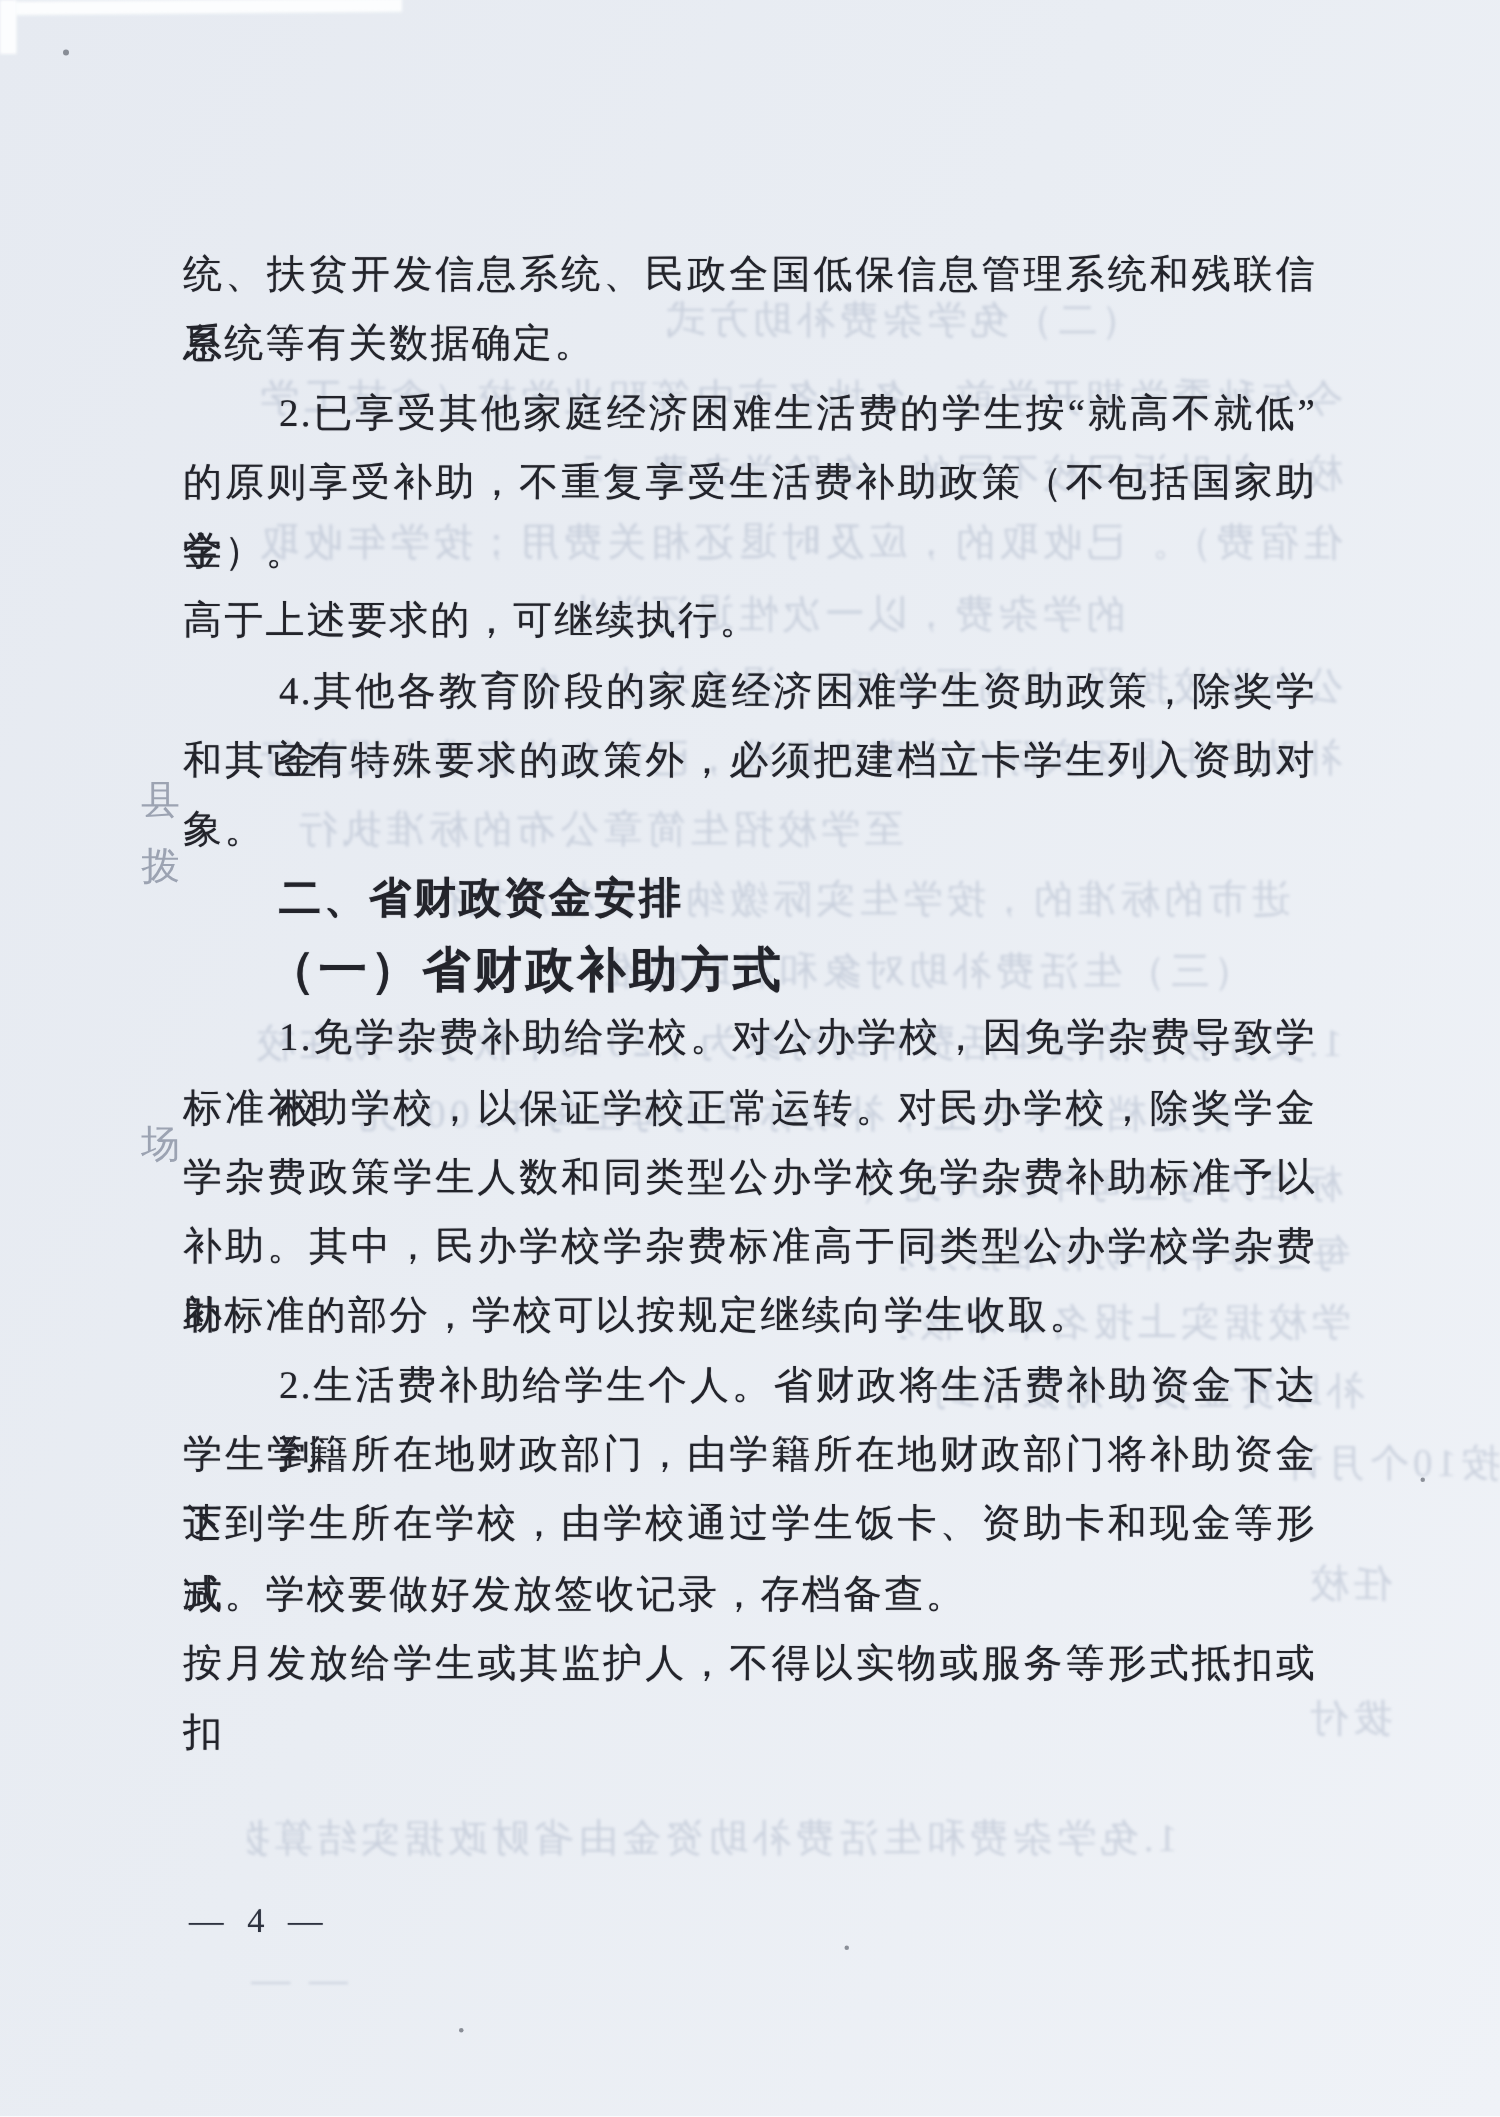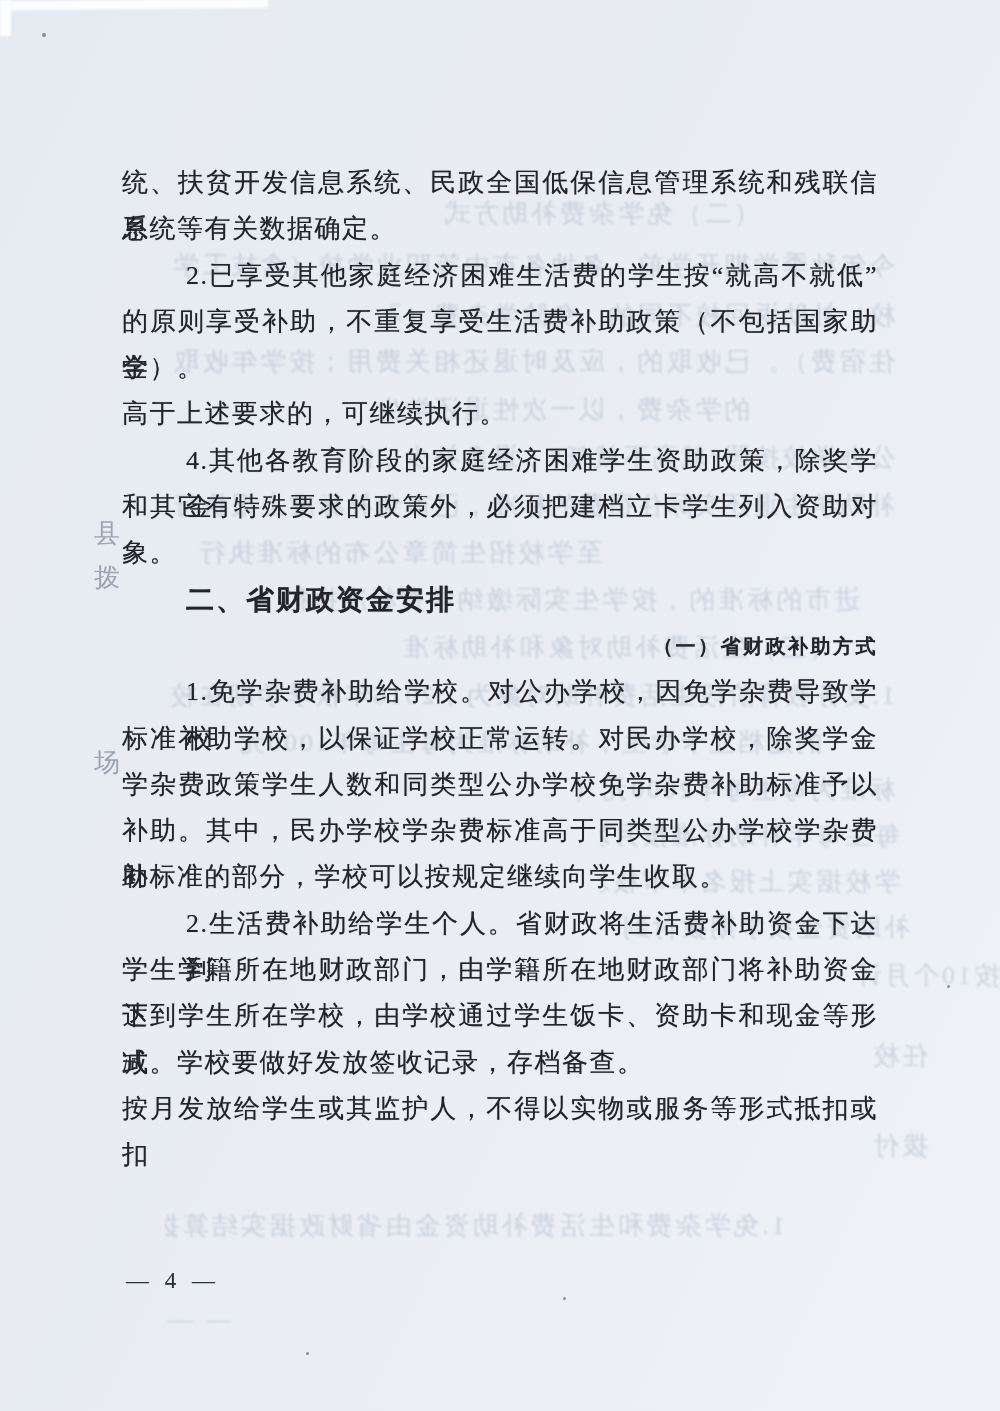--- a/index.html
+++ b/index.html
@@ -92,23 +92,22 @@
   .line.indent { padding-left: 64px; }
   .line.indent2 { padding-left: 56px; }
   .line.h1 {
     font-family: Liberation Serif, serif;
     font-weight: 700;
     font-size: 28px;
     letter-spacing: 2px;
   }
   .line.h2 {
     font-weight: 600;
-    font-size: 20px;
+    font-size: 32px;
     letter-spacing: 2.5px;
-    text-align: right;
   }
   .page-number {
     position: absolute;
     top: 1268px;
     left: 126px;
     font-size: 23px;
     letter-spacing: 5px;
     color: #2e3340;
     text-shadow: 0 0 0.6px rgba(40, 44, 56, 0.5);
   }

